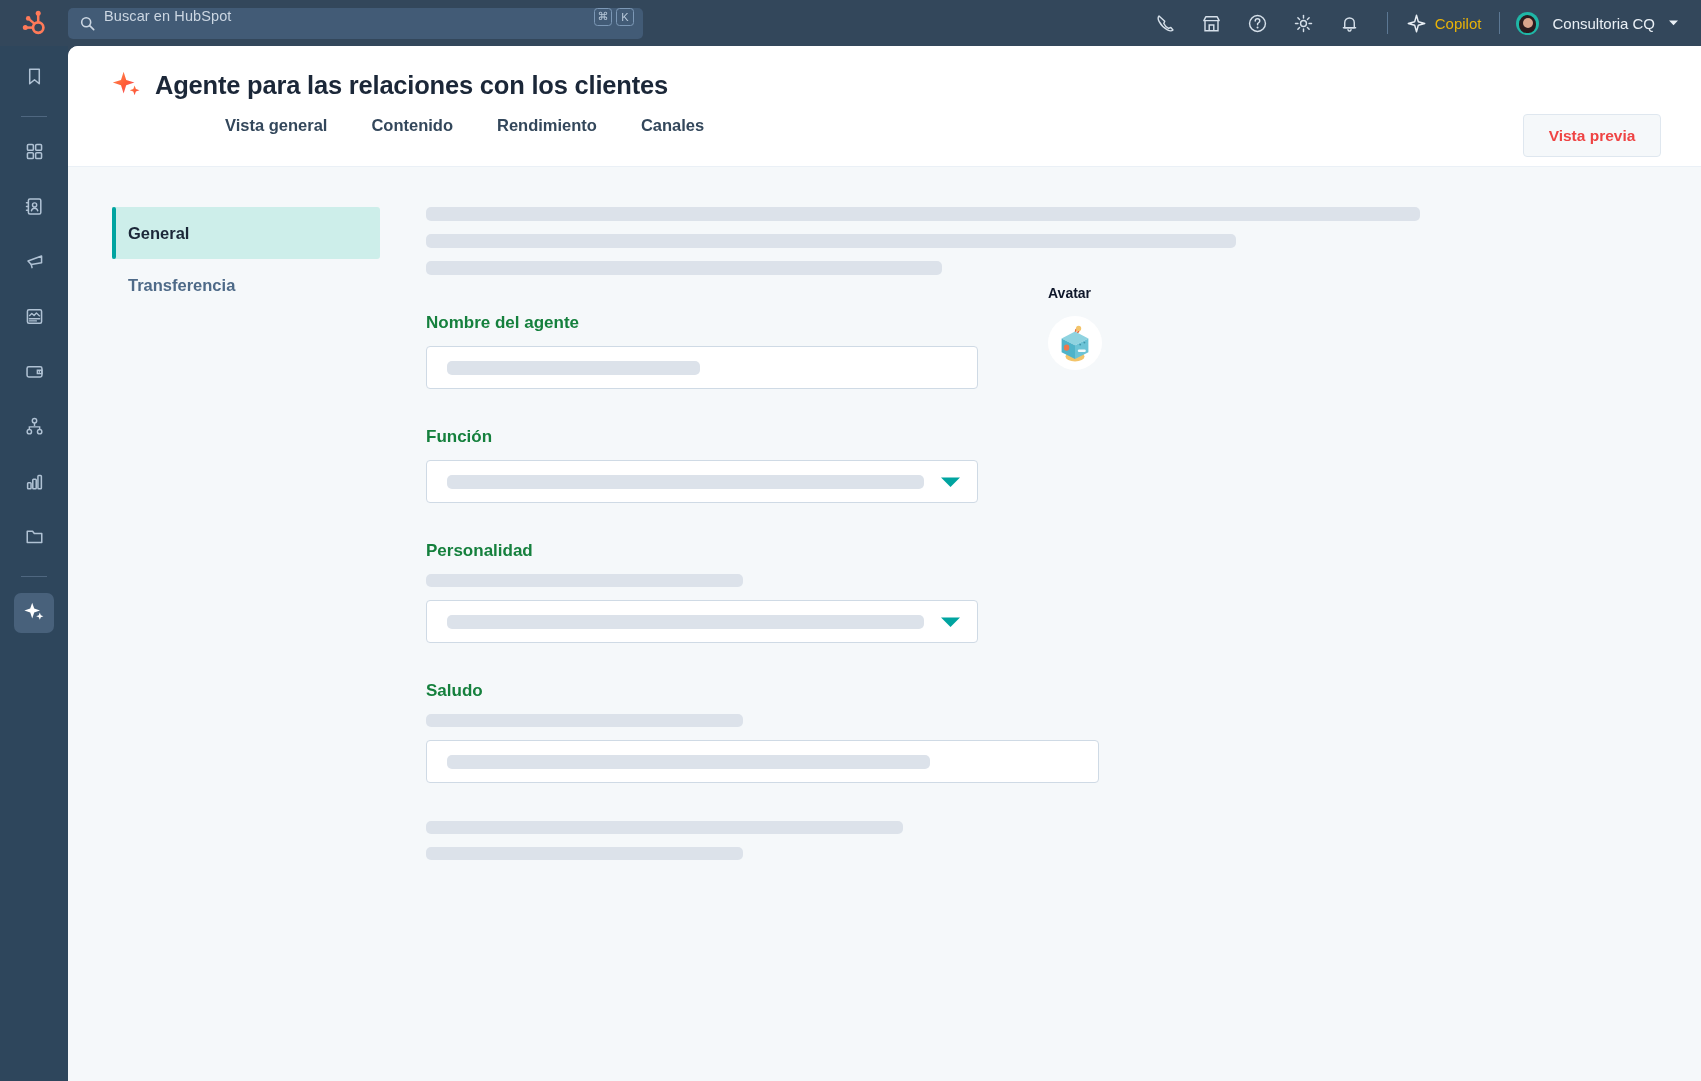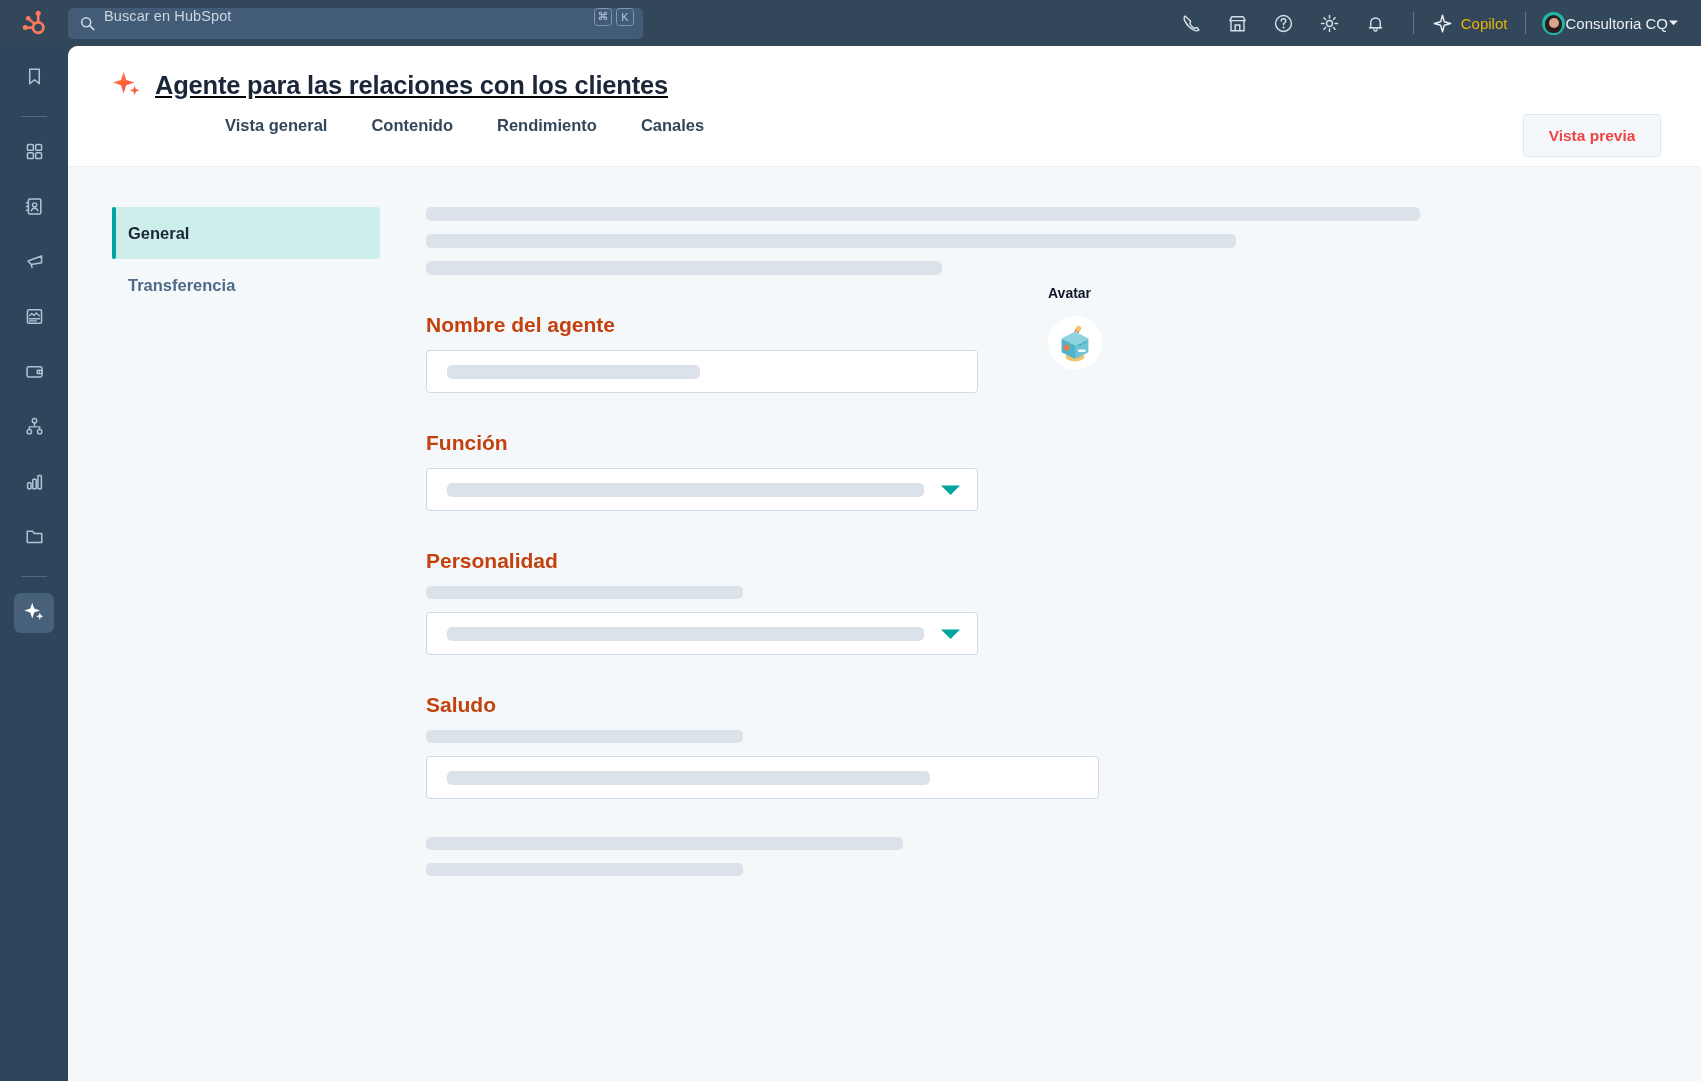--- a/index.html
+++ b/index.html
@@ -85,21 +85,21 @@
     display: flex;
     align-items: center;
     gap: 8px;
     cursor: pointer;
     padding: 0 4px;
   }
   #copilot-label { color: #eab308; font-size: 15px; }
   #account-btn {
     display: flex;
     align-items: center;
-    gap: 0;
+    gap: 13px;
     cursor: pointer;
     padding: 0 2px;
   }
   #avatar-user {
     width: 23px; height: 23px;
     border-radius: 50%;
     background: #1fb6a6;
     position: relative;
     overflow: hidden;
     flex: 0 0 auto;
@@ -151,21 +151,20 @@
   }
 
   
   #page {
     position: absolute;
     top: 46px; left: 68px;
     width: 1633px; height: 1035px;
     background: #ffffff;
     border-top-left-radius: 10px;
     overflow: hidden;
-    text-decoration: underline;
   }
 
   #page-header {
     position: relative;
     height: 121px;
     background: #ffffff;
     border-bottom: 1px solid #eaf0f6;
   }
 
   #title-row {
@@ -278,23 +277,23 @@
     background: #dce2ea;
     border-radius: 5px;
     height: 14px;
   }
 
   #skel-head { padding-top: 40px; }
   #skel-head .skel { margin-bottom: 13px; }
 
   .field-group { margin-top: 38px; }
   .field-label {
-    font-size: 21px;
+    font-size: 17px;
     font-weight: bold;
-    color: #c2410c;
+    color: #15803d;
     margin-bottom: 13px;
   }
   .field-sublabel-skel {
     background: #dce2ea;
     border-radius: 5px;
     height: 13px;
     margin-bottom: 13px;
   }
 
   .input-box {

